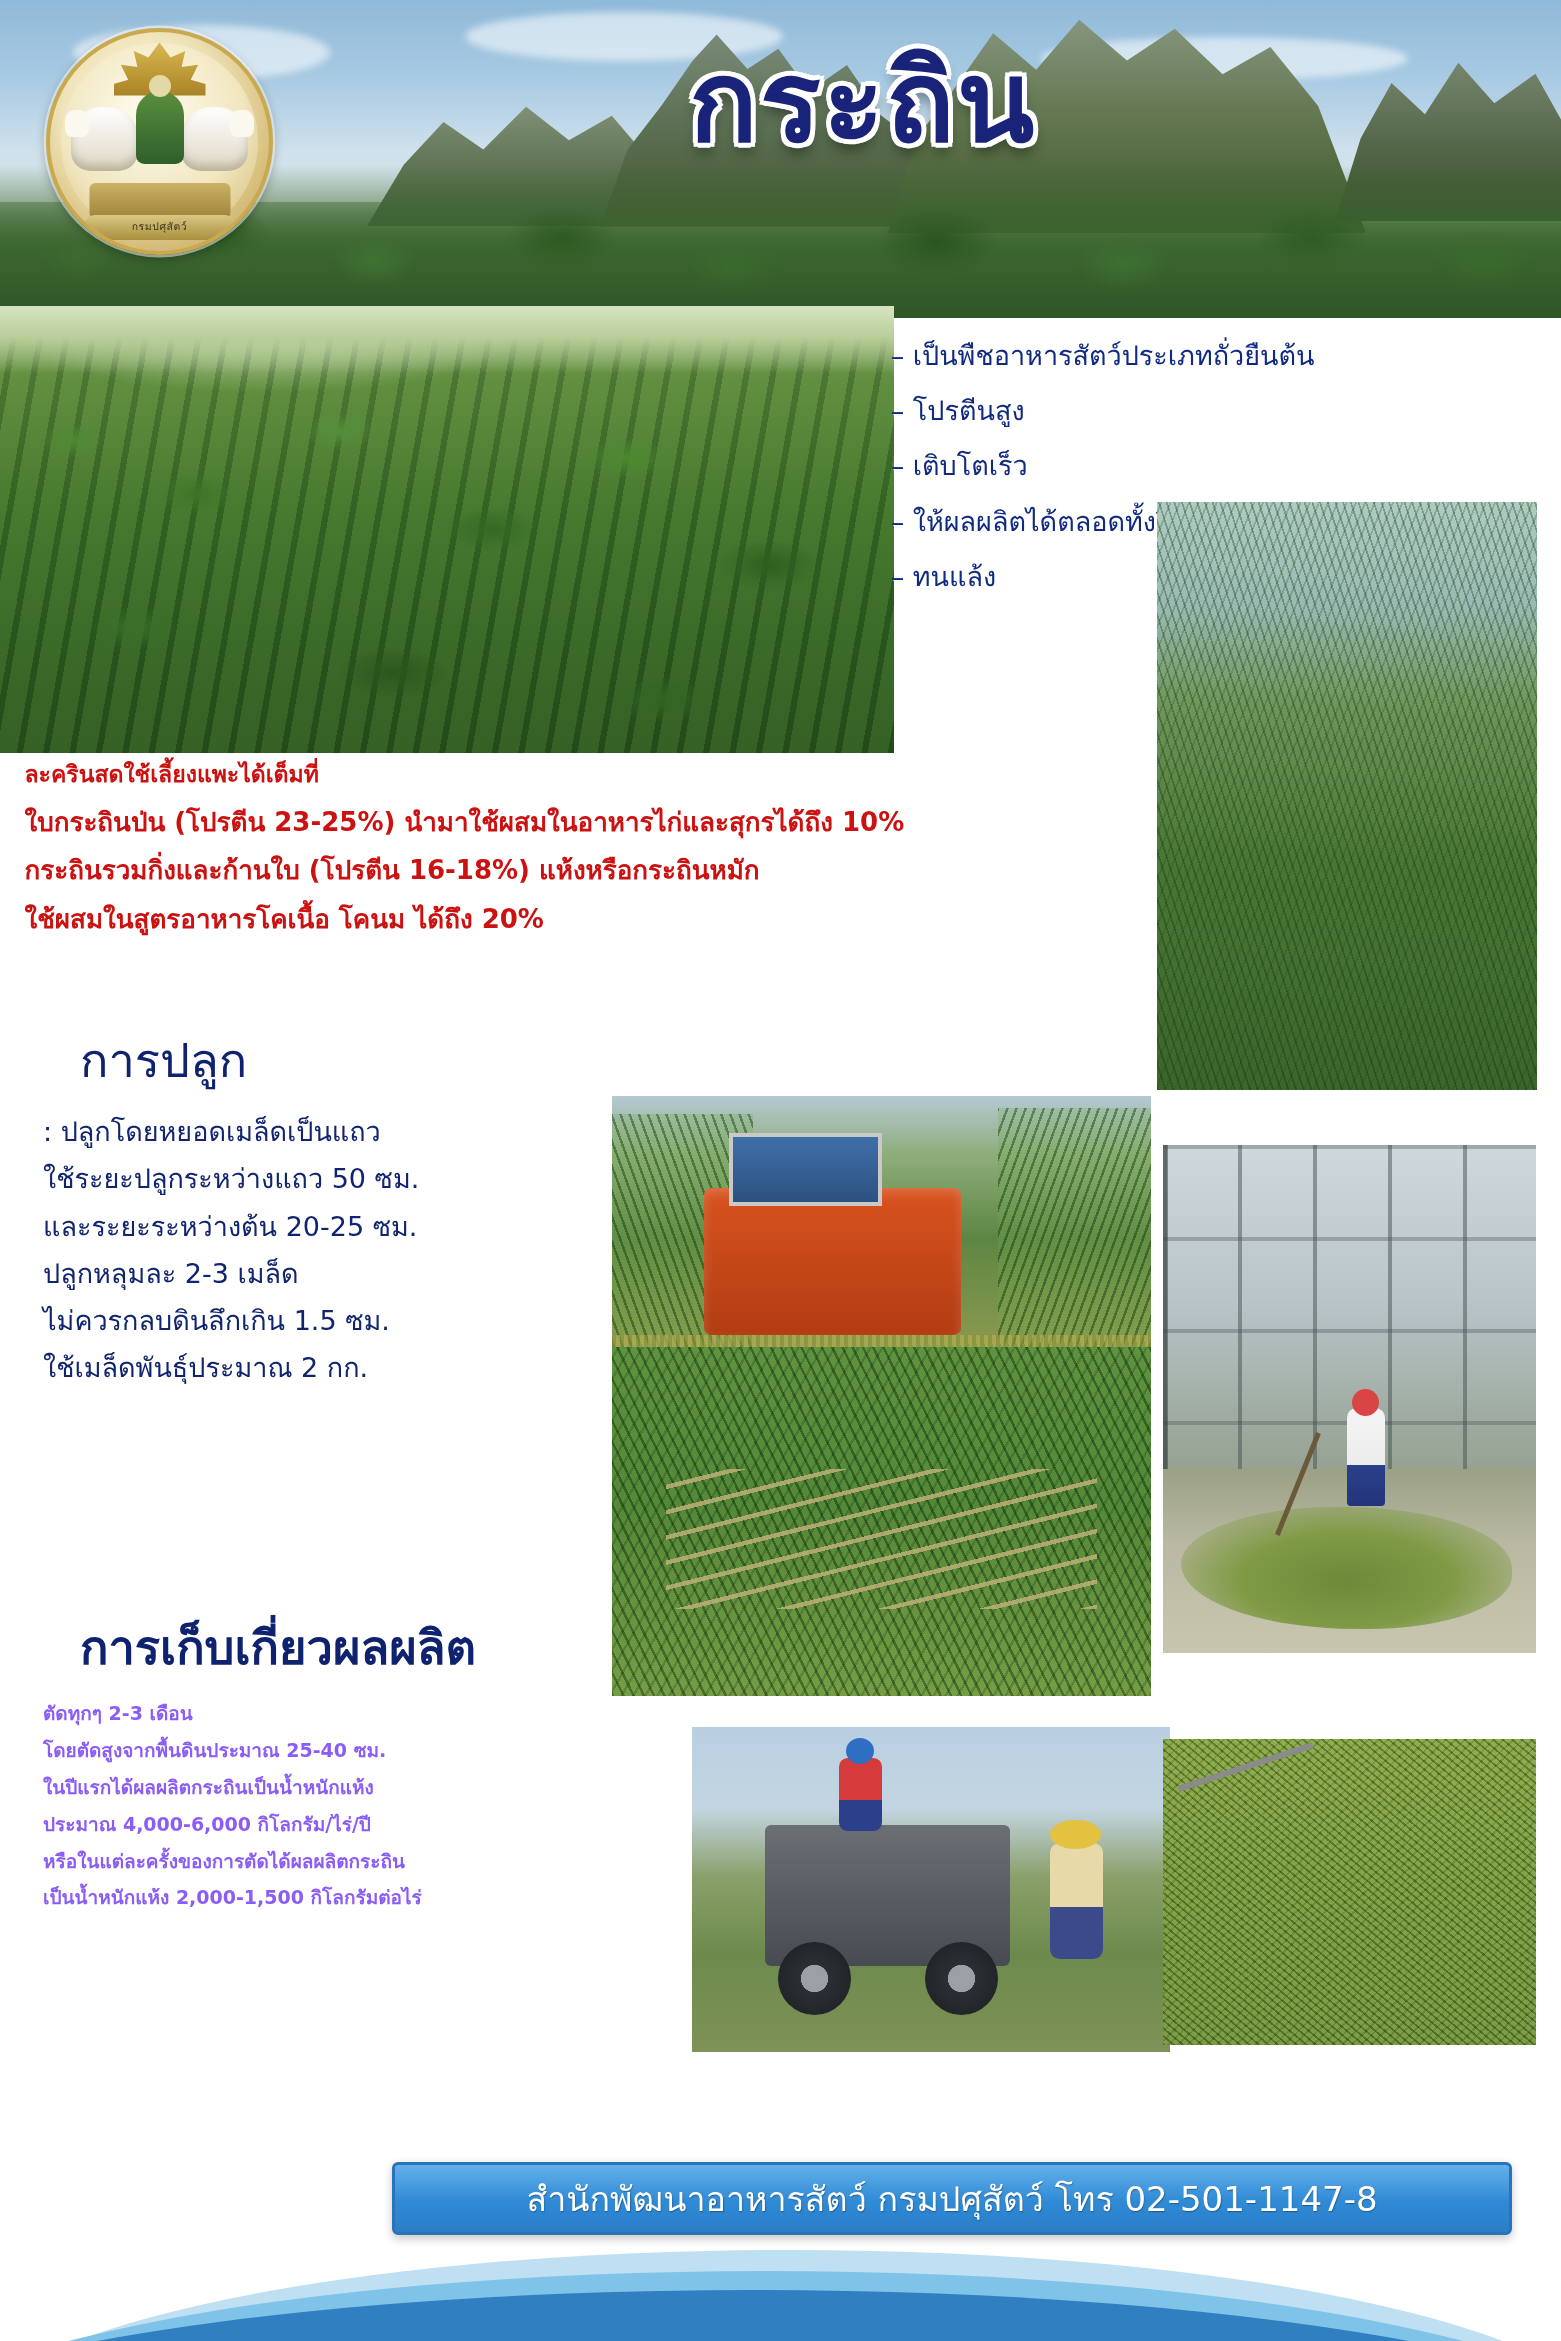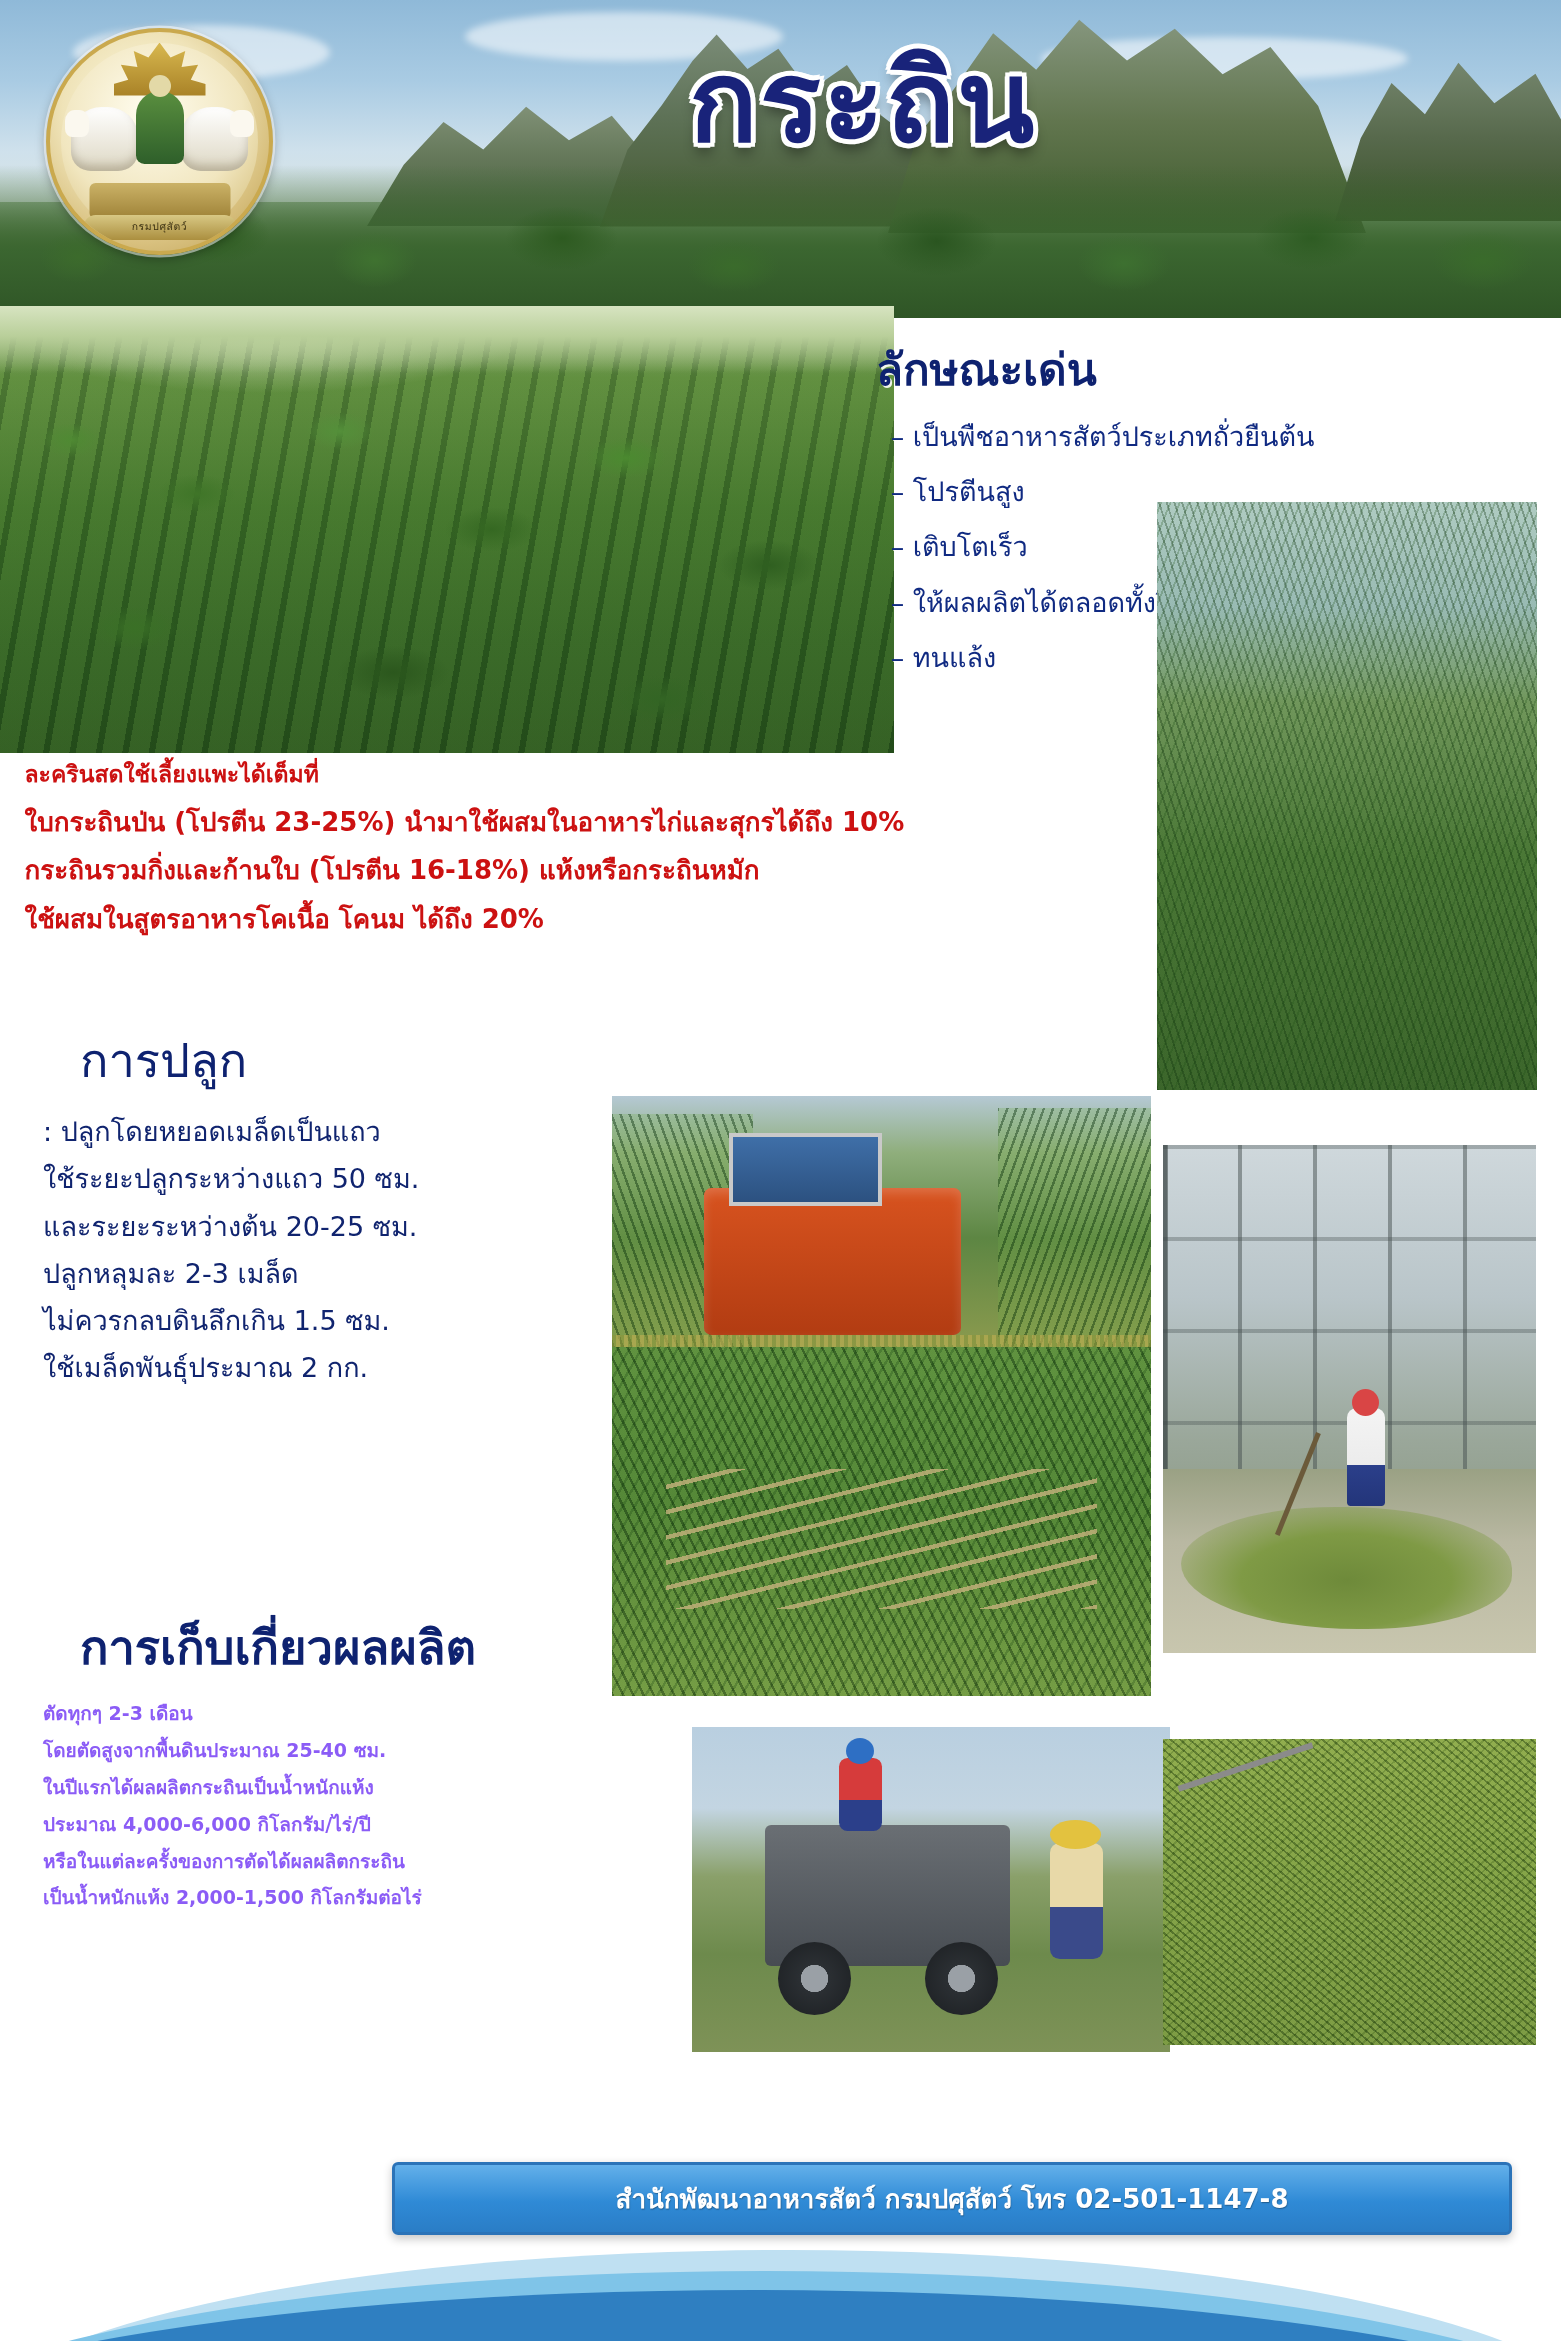--- a/index.html
+++ b/index.html
@@ -425,21 +425,21 @@
     position:absolute;
     left: 392px; bottom: 107px;
     width: 1120px; height: 73px;
     background: linear-gradient(to bottom, #63b0ea 0%, #2f8ad6 55%, #2a7dc6 100%);
     border: 3.1px solid #2b73b8;
     border-radius: 6.1px;
     display:flex; align-items:center; justify-content:center;
     box-shadow: 0 3.7px 9.8px rgba(0,0,0,0.22);
   }
   .footer-bar span {
-    font-size: 26px; color: #ffffff; font-weight: 700;
+    font-size: 34px; color: #ffffff; font-weight: 400;
     text-shadow: 0.6px 0.6px 1.2px rgba(0,0,0,0.35);
     white-space: nowrap;
   }
 
   .white-gap {
     position:absolute; left:0; top: 2063px; width: 1561px; height: 98px;
     background: #ffffff;
   }
 </style>
 </head>
@@ -471,21 +471,20 @@
 
   <div class="main-title thai">กระถิน</div>
 
   <div class="field-photo">
     <div class="fp-rows"></div>
     <div class="fp-bushes"></div>
     <div class="fp-horizon"></div>
   </div>
 
   <div class="features thai">
-    <h2>ลักษณะเด่น</h2>
     <ul>
       <li>– เป็นพืชอาหารสัตว์ประเภทถั่วยืนต้น</li>
       <li>– โปรตีนสูง</li>
       <li>– เติบโตเร็ว</li>
       <li>– ให้ผลผลิตได้ตลอดทั้งปี</li>
       <li>– ทนแล้ง</li>
     </ul>
   </div>
 
   <div class="photo-tree">

